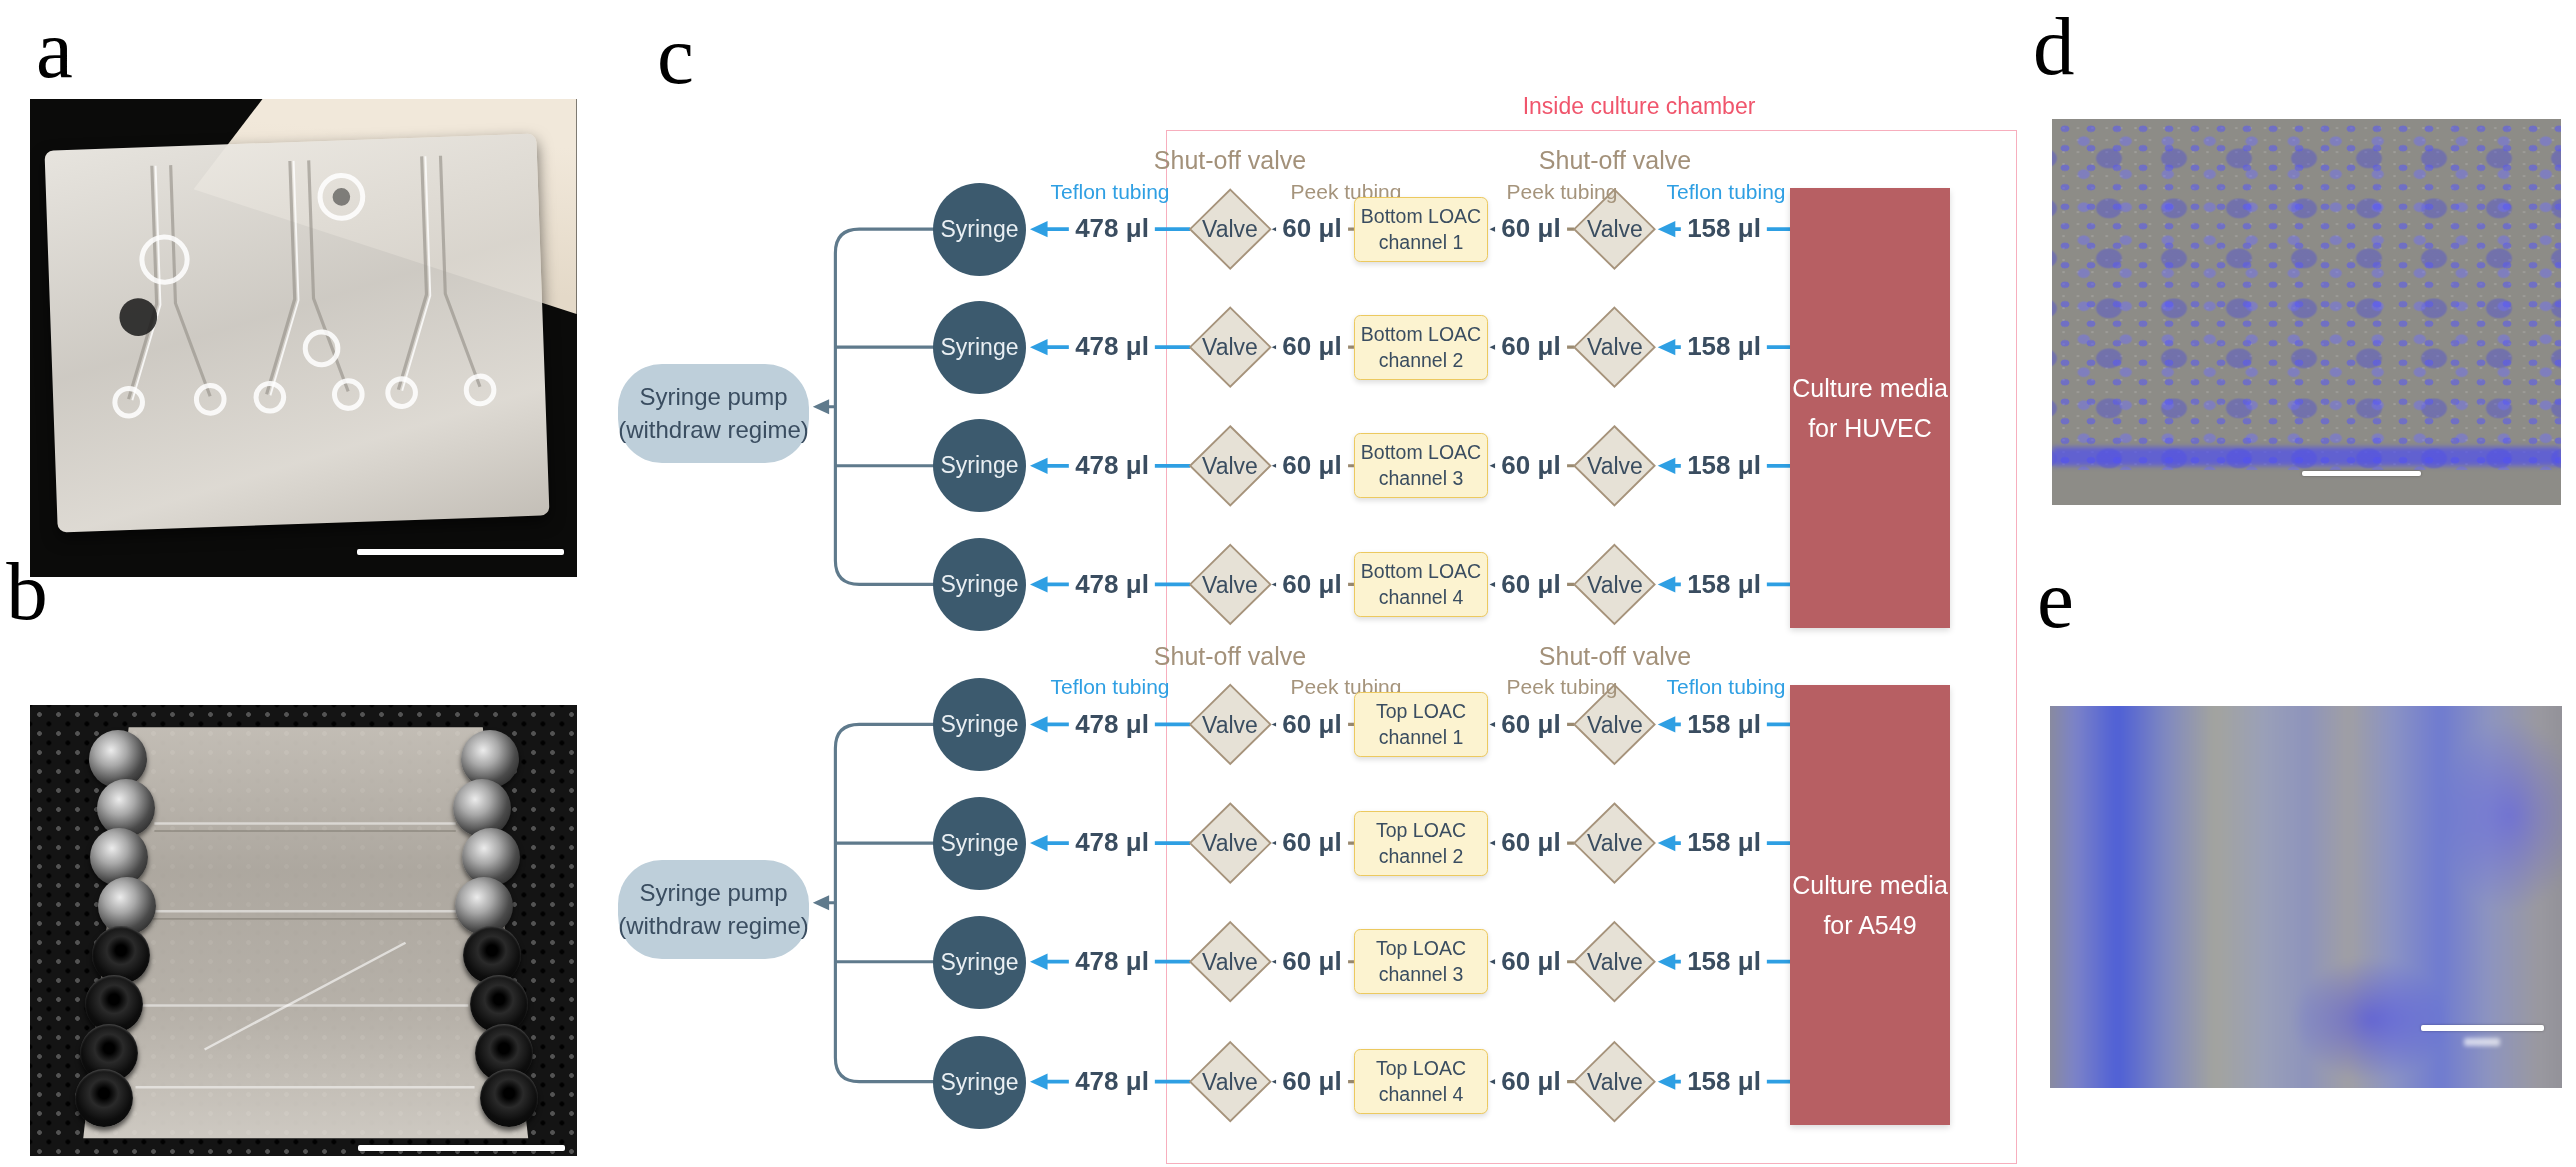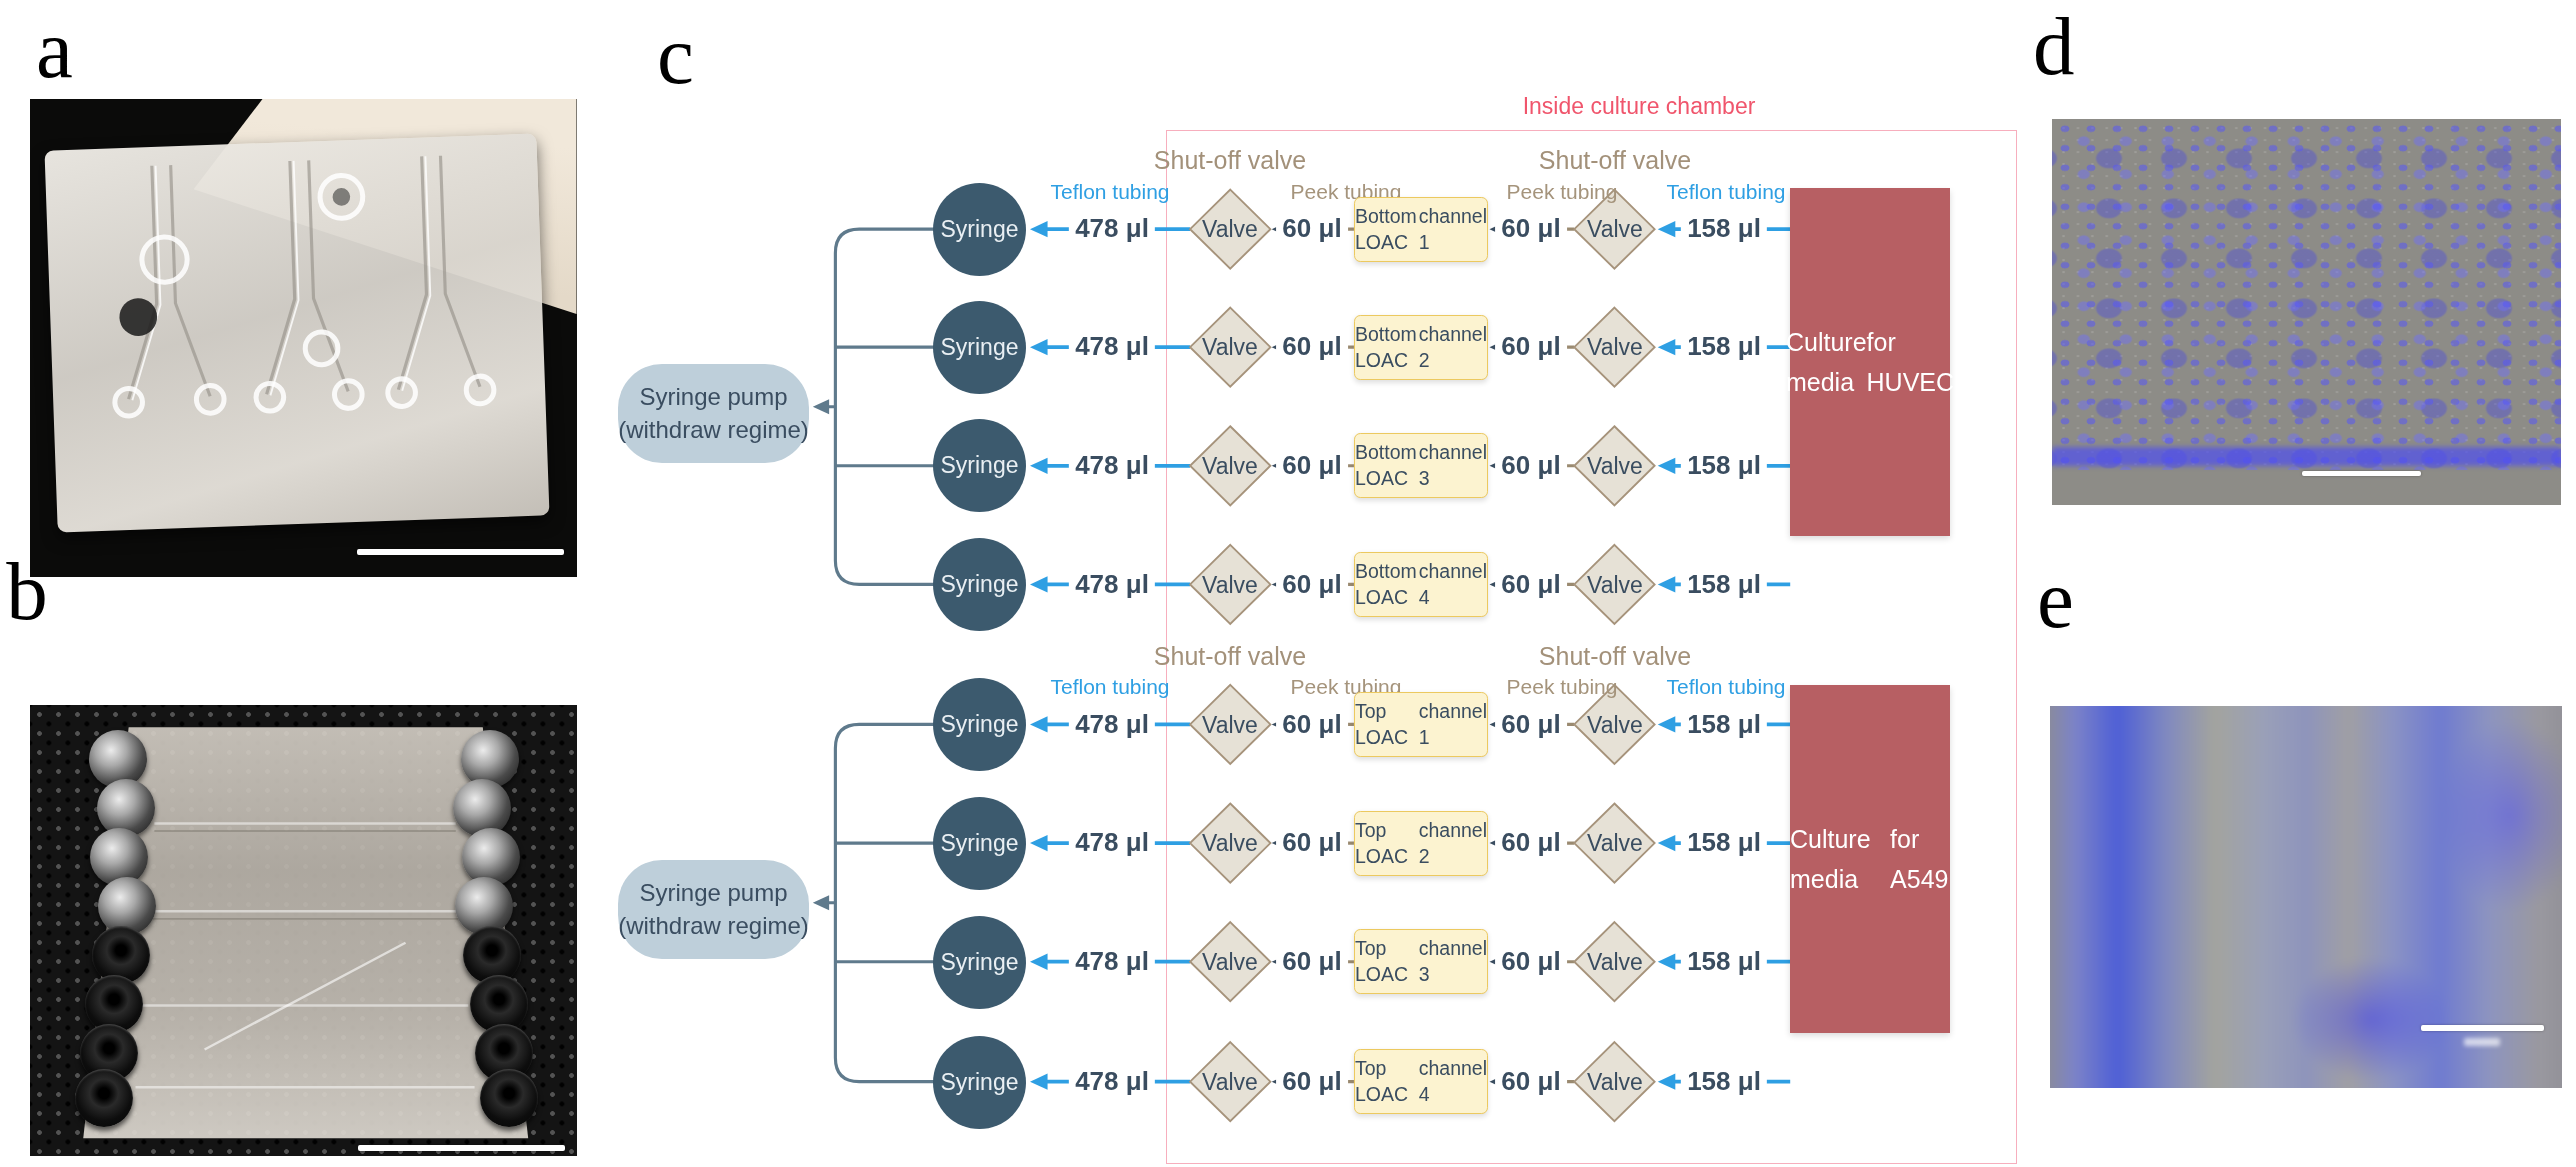--- a/index.html
+++ b/index.html
@@ -22,24 +22,24 @@
   .lbl-teflon{font-size:21px;color:#2E9FE3;}
   .lbl-peek{font-size:21px;color:#A5947C;margin-left:32px;}
   .vol{position:absolute;transform:translate(-50%,-50%);background:#fff;padding:1.3px 6.3px;
        font-size:26px;font-weight:700;color:#3A4D60;white-space:nowrap;}
   .syringe{position:absolute;width:93px;height:93px;border-radius:50%;background:#3C5A6E;
            color:#E9EFF3;display:flex;align-items:center;justify-content:center;
            font-size:23px;font-weight:500;}
   .valve-lbl{position:absolute;transform:translate(-50%,-50%);font-size:23px;font-weight:500;color:#3A4D60;}
   .channel-box{position:absolute;left:1354px;width:134px;height:65px;box-sizing:border-box;
                background:#FCF3D0;border:1.9px solid #ECC95F;border-radius:6.3px;
-               display:flex;flex-direction:row;align-items:center;justify-content:center;
+               display:flex;flex-direction:column;align-items:center;justify-content:center;
                font-size:19.5px;line-height:1.3;color:#3A4D60;box-shadow:0 2.5px 5px rgba(0,0,0,.12);}
-  .media-box{position:absolute;left:1790px;width:160px;height:348px;background:#B75F63;
-             display:flex;align-items:center;justify-content:center;
+  .media-box{position:absolute;left:1790px;width:160px;height:440px;background:#B75F63;
+             display:flex;flex-direction:column;align-items:center;justify-content:center;
              font-size:25px;line-height:1.6;color:#fff;box-shadow:0 2.5px 6.3px rgba(0,0,0,.15);}
   .pump{position:absolute;left:618px;width:191px;height:99px;border-radius:44px;background:#BECFDA;
         display:flex;flex-direction:column;align-items:center;justify-content:center;
         font-size:24px;line-height:1.35;color:#3A4D60;font-weight:500;}
   svg.overlay{position:absolute;left:0;top:0;}
 
   
   .fitting{position:absolute;width:58px;height:58px;border-radius:50%;}
   .fit-metal{background:radial-gradient(circle at 38% 35%, #ececec 0%, #a8a8a8 30%, #4a4a4a 62%, #101010 100%);
              box-shadow:0 3.1px 5.7px rgba(0,0,0,.55);}

